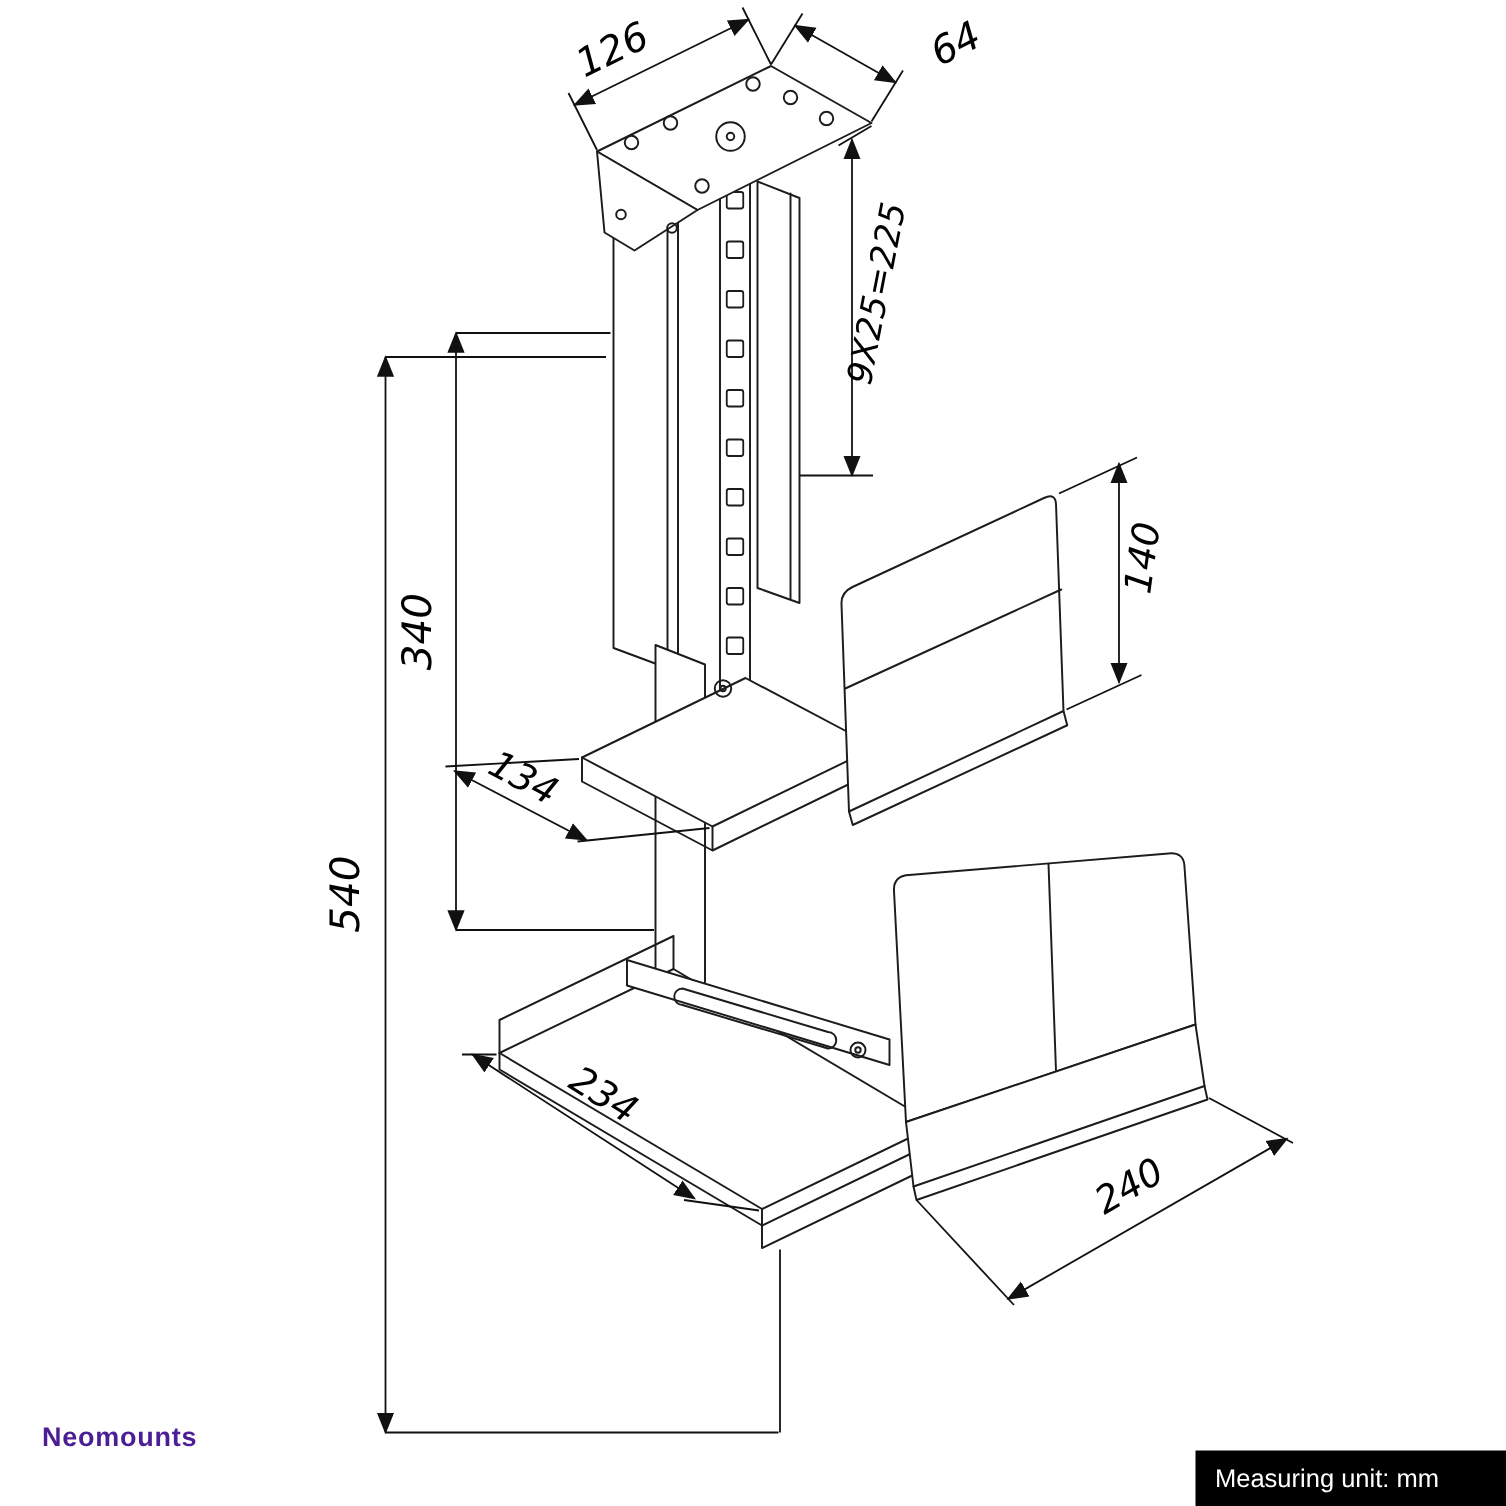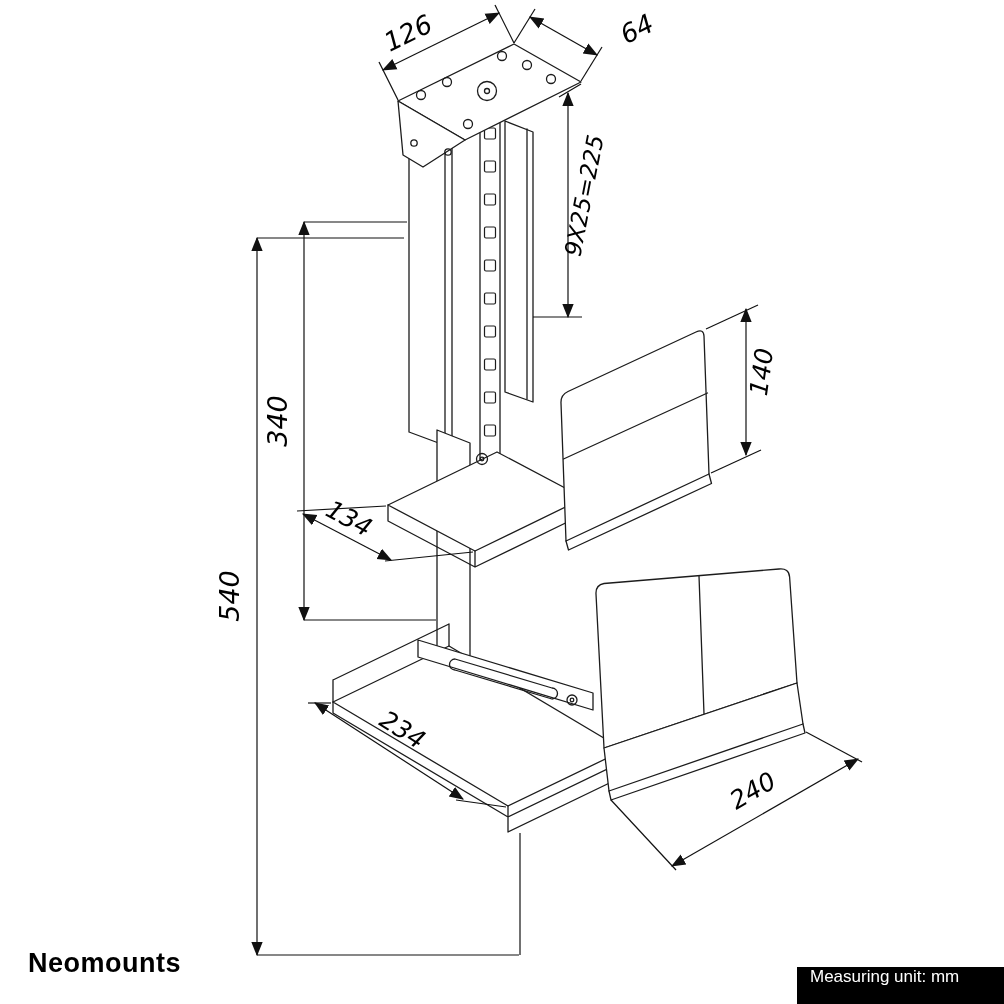--- a/index.html
+++ b/index.html
@@ -4,24 +4,24 @@
 <style>
   html,body{margin:0;padding:0;background:#fff;}
   .canvas{position:relative;width:1004px;height:1004px;background:#ffffff;overflow:hidden;
           font-family:"Liberation Sans",sans-serif;}
   svg{position:absolute;left:0;top:0;}
   .st{stroke:#1c1c1c;stroke-width:1.3;fill:none;stroke-linejoin:round;stroke-linecap:round;}
   .wh{fill:#ffffff;}
   .slot{fill:#ffffff;stroke:#1c1c1c;stroke-width:1.2;}
   .dim{stroke:#111111;stroke-width:1.2;fill:none;}
   .dt{font-family:"DejaVu Sans",sans-serif;font-style:italic;fill:#000000;stroke:none;}
-  .brand{position:absolute;left:28px;top:948px;font-size:27px;font-weight:600;
-         color:#000000;letter-spacing:.5px;}
+  .brand{position:absolute;left:28px;top:948px;font-size:18px;font-weight:600;
+         color:#4c1d95;letter-spacing:.5px;}
   .badge{position:absolute;right:0;top:967px;width:207px;height:37px;background:#000000;
-         color:#ffffff;display:flex;padding-left:13px;box-sizing:border-box;
+         color:#ffffff;display:flex;align-items:center;padding-left:13px;box-sizing:border-box;
          font-size:17px;}
 </style>
 </head>
 <body>
 
 <div class="canvas">
 
   <svg width="1004" height="1004" viewBox="0 0 1004 1004">
     <defs>
       <marker id="arr" viewBox="0 0 10 10" refX="9.2" refY="5" markerWidth="12" markerHeight="12" orient="auto-start-reverse">

